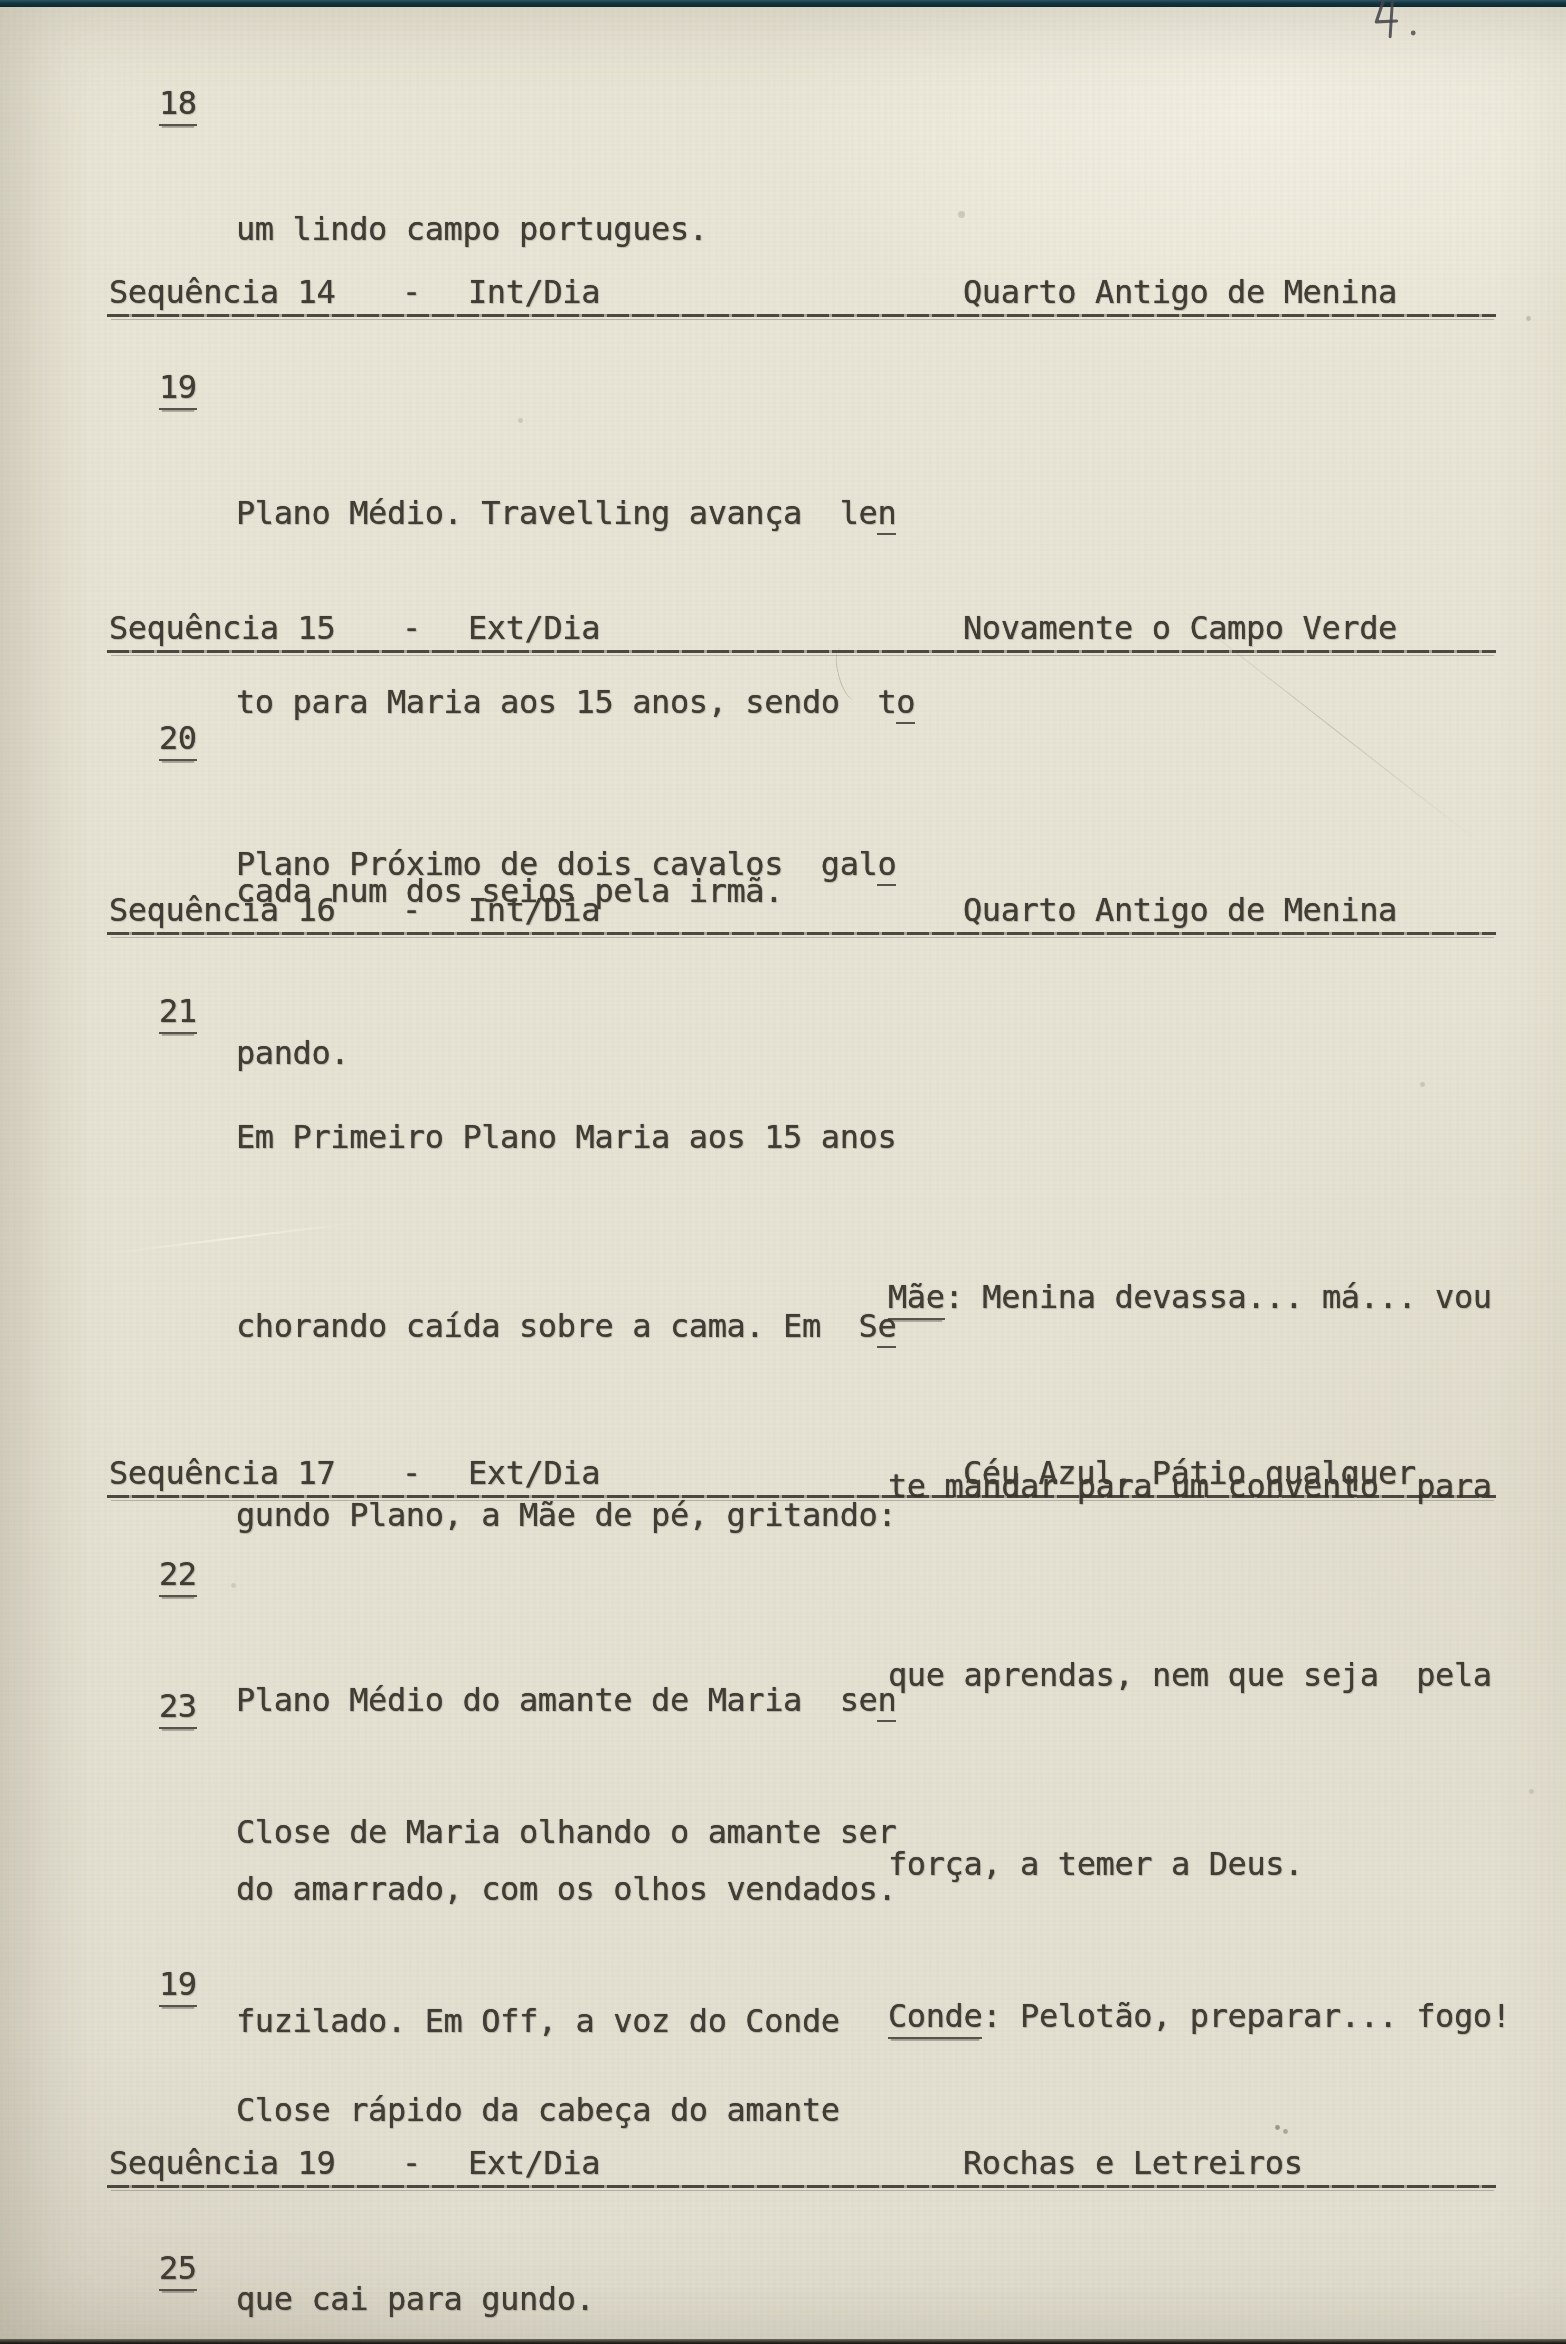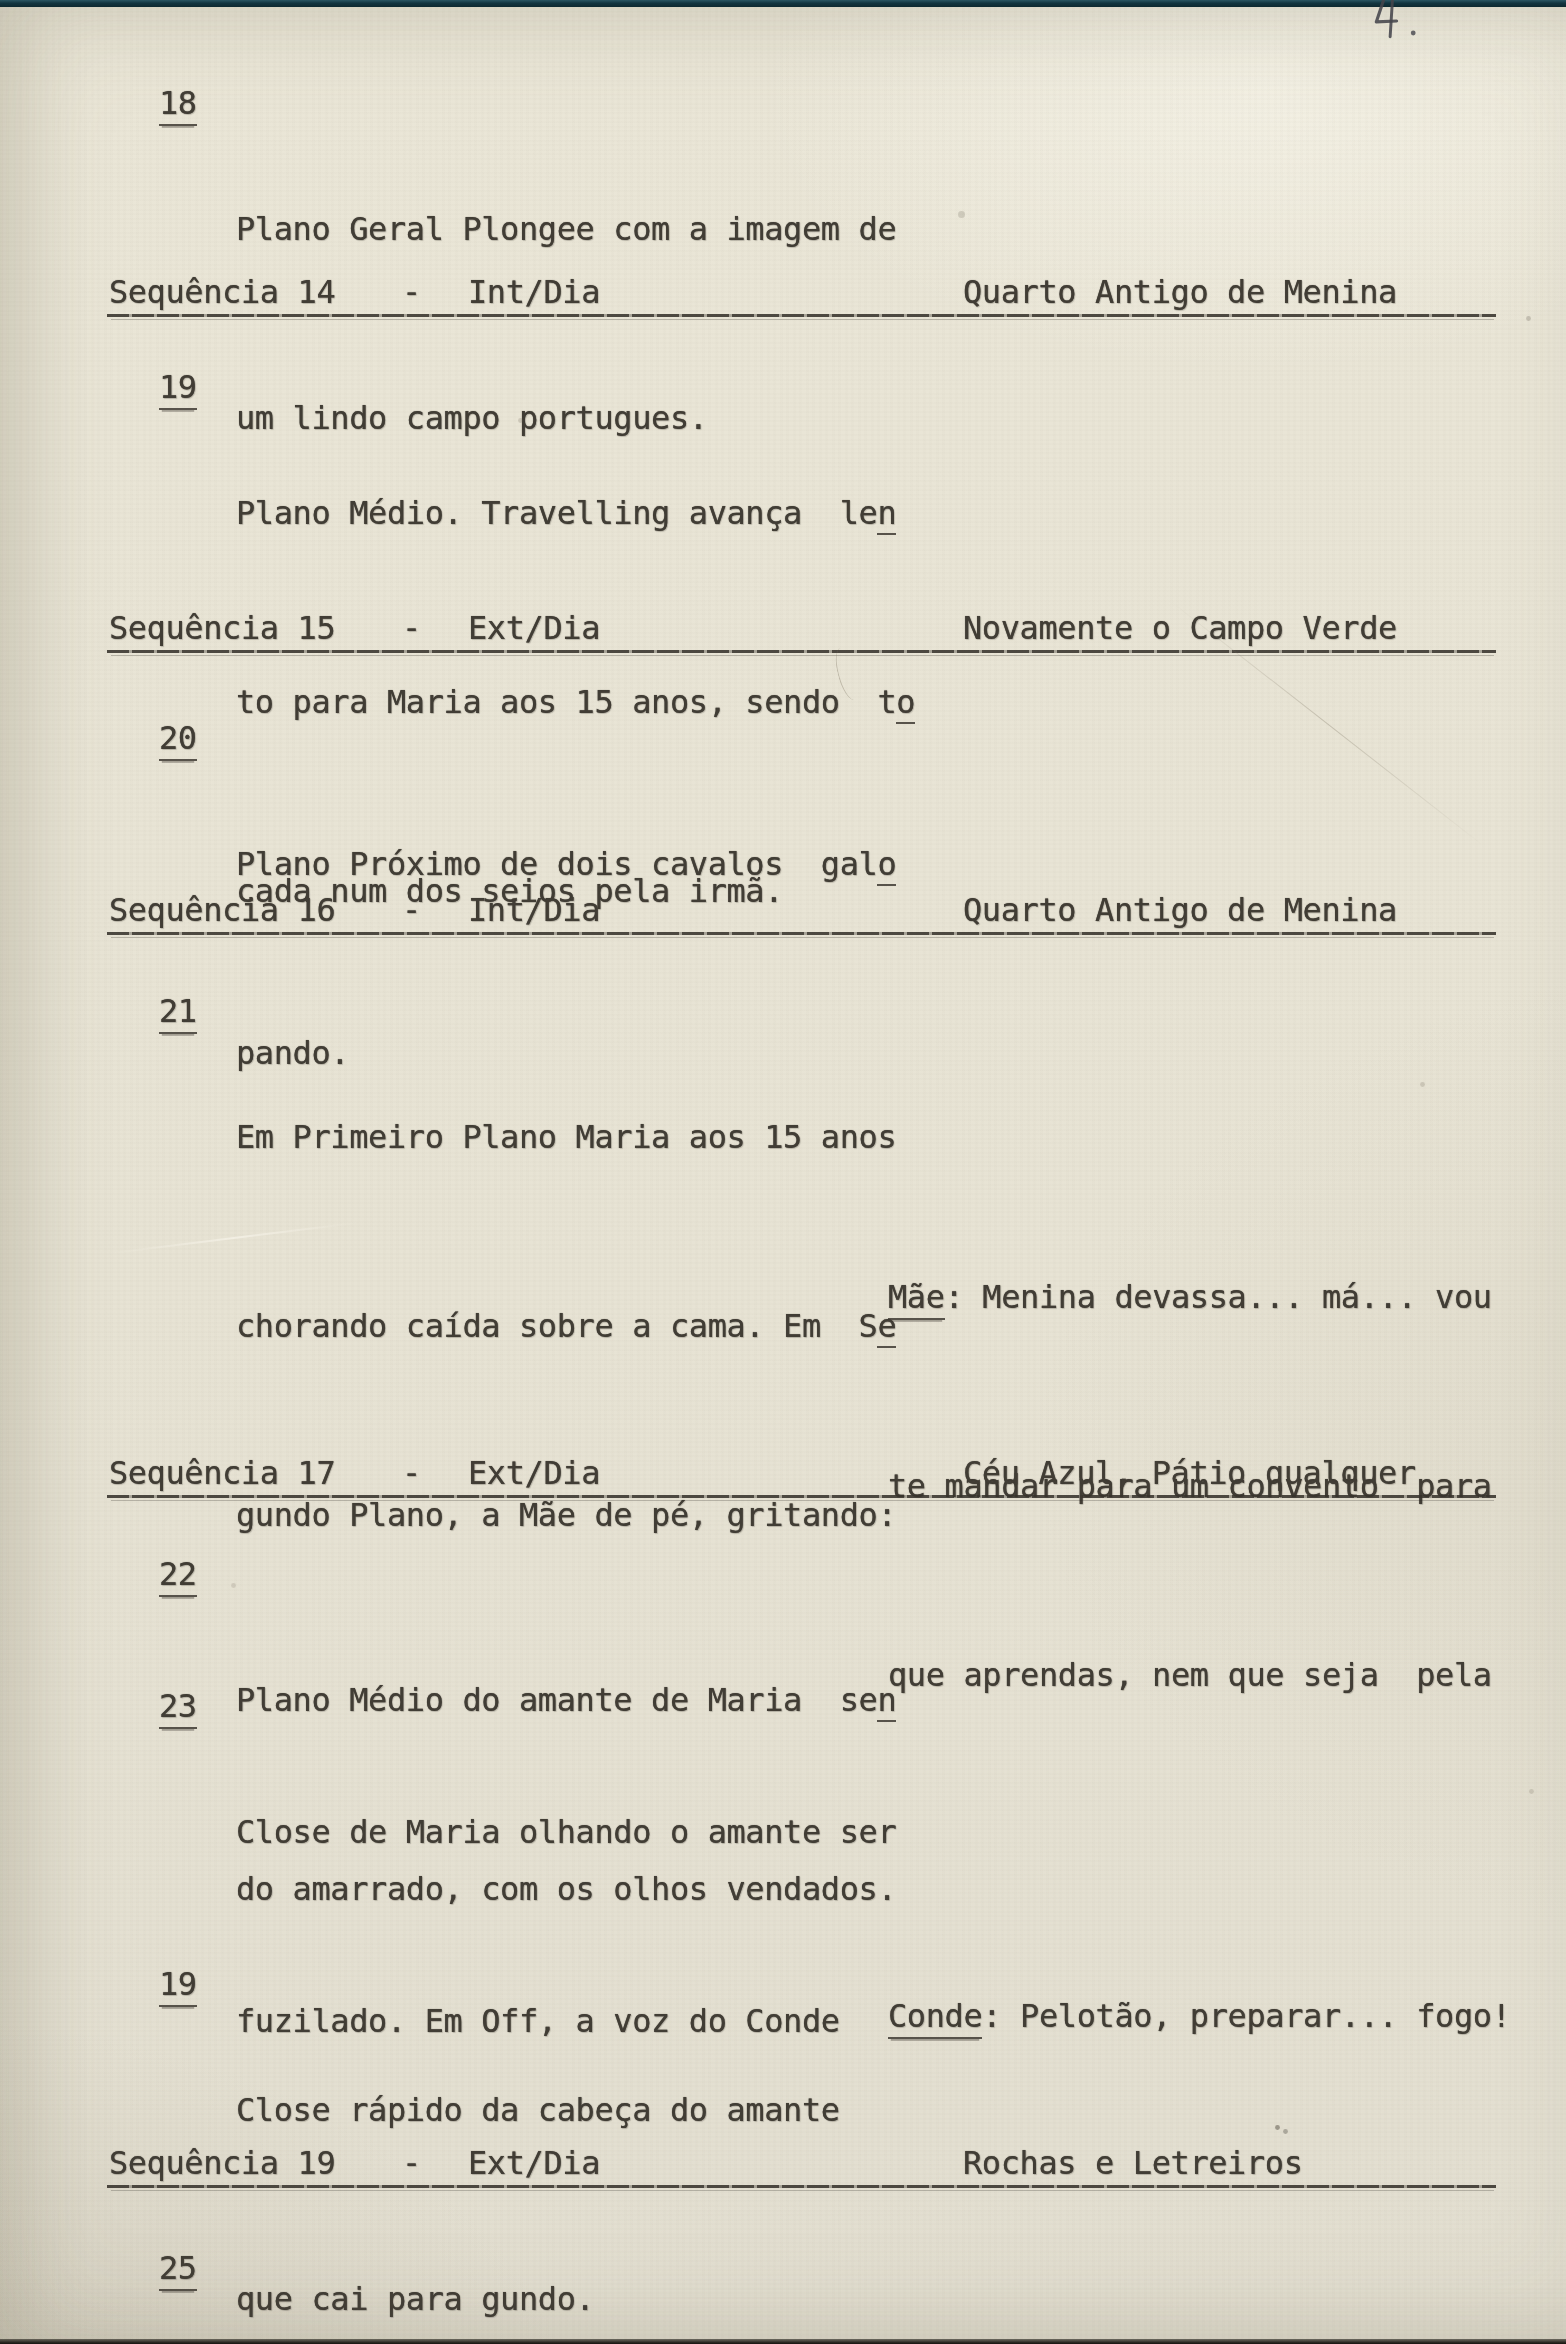--- a/index.html
+++ b/index.html
@@ -86,21 +86,20 @@
       <path d="M 34 -6 L 22 30 L 44 29" fill="none" stroke="#45454c" stroke-width="3.4" stroke-linecap="round" stroke-linejoin="round" opacity="0.88"></path>
       <path d="M 40 -2 L 37 46" fill="none" stroke="#45454c" stroke-width="3.2" stroke-linecap="round" opacity="0.88"></path>
       <circle cx="62" cy="42" r="2.6" fill="#45454c" opacity="0.8"></circle>
     </svg>
     
   </div>
 
   <div class="block tw" style="top:72px">
     <div class="shot-num"><span class="u2">18</span></div>
     <div class="shot-text">
-      <div><span>Plano Geral Plongee com a imagem de</span><span class="tail"></span></div>
       <div><span>um lindo campo portugues.</span><span class="tail"></span></div>
     </div>
   </div>
 
   <div class="seq-header" style="top:272px">
     <span class="tw seq-label">Sequência 14</span>
     <span class="tw seq-dash">-</span>
     <span class="tw seq-tod">Int/Dia</span>
     <span class="tw seq-loc">Quarto Antigo de Menina</span>
   </div>
@@ -142,20 +141,21 @@
       <div><span>Em Primeiro Plano Maria aos 15 anos</span><span class="tail"></span></div>
       <div><span>chorando caída sobre a cama. Em  S</span><span class="tail">e</span></div>
       <div><span>gundo Plano, a Mãe de pé, gritando:</span><span class="tail"></span></div>
     </div>
   </div>
 
   <div class="dlg tw" style="top:1140px">
     <div><span class="u2">Mãe</span><span>: Menina devassa... má... vou</span></div>
     <div><span>te mandar para um convento  para</span></div>
     <div><span>que aprendas, nem que seja  pela</span></div>
+    <div><span>força, a temer a Deus.</span></div>
   </div>
 
   <div class="seq-header" style="top:1453px">
     <span class="tw seq-label">Sequência 17</span>
     <span class="tw seq-dash">-</span>
     <span class="tw seq-tod">Ext/Dia</span>
     <span class="tw seq-loc">Céu Azul, Pátio qualquer</span>
   </div>
 
   <div class="block tw" style="top:1543px">

